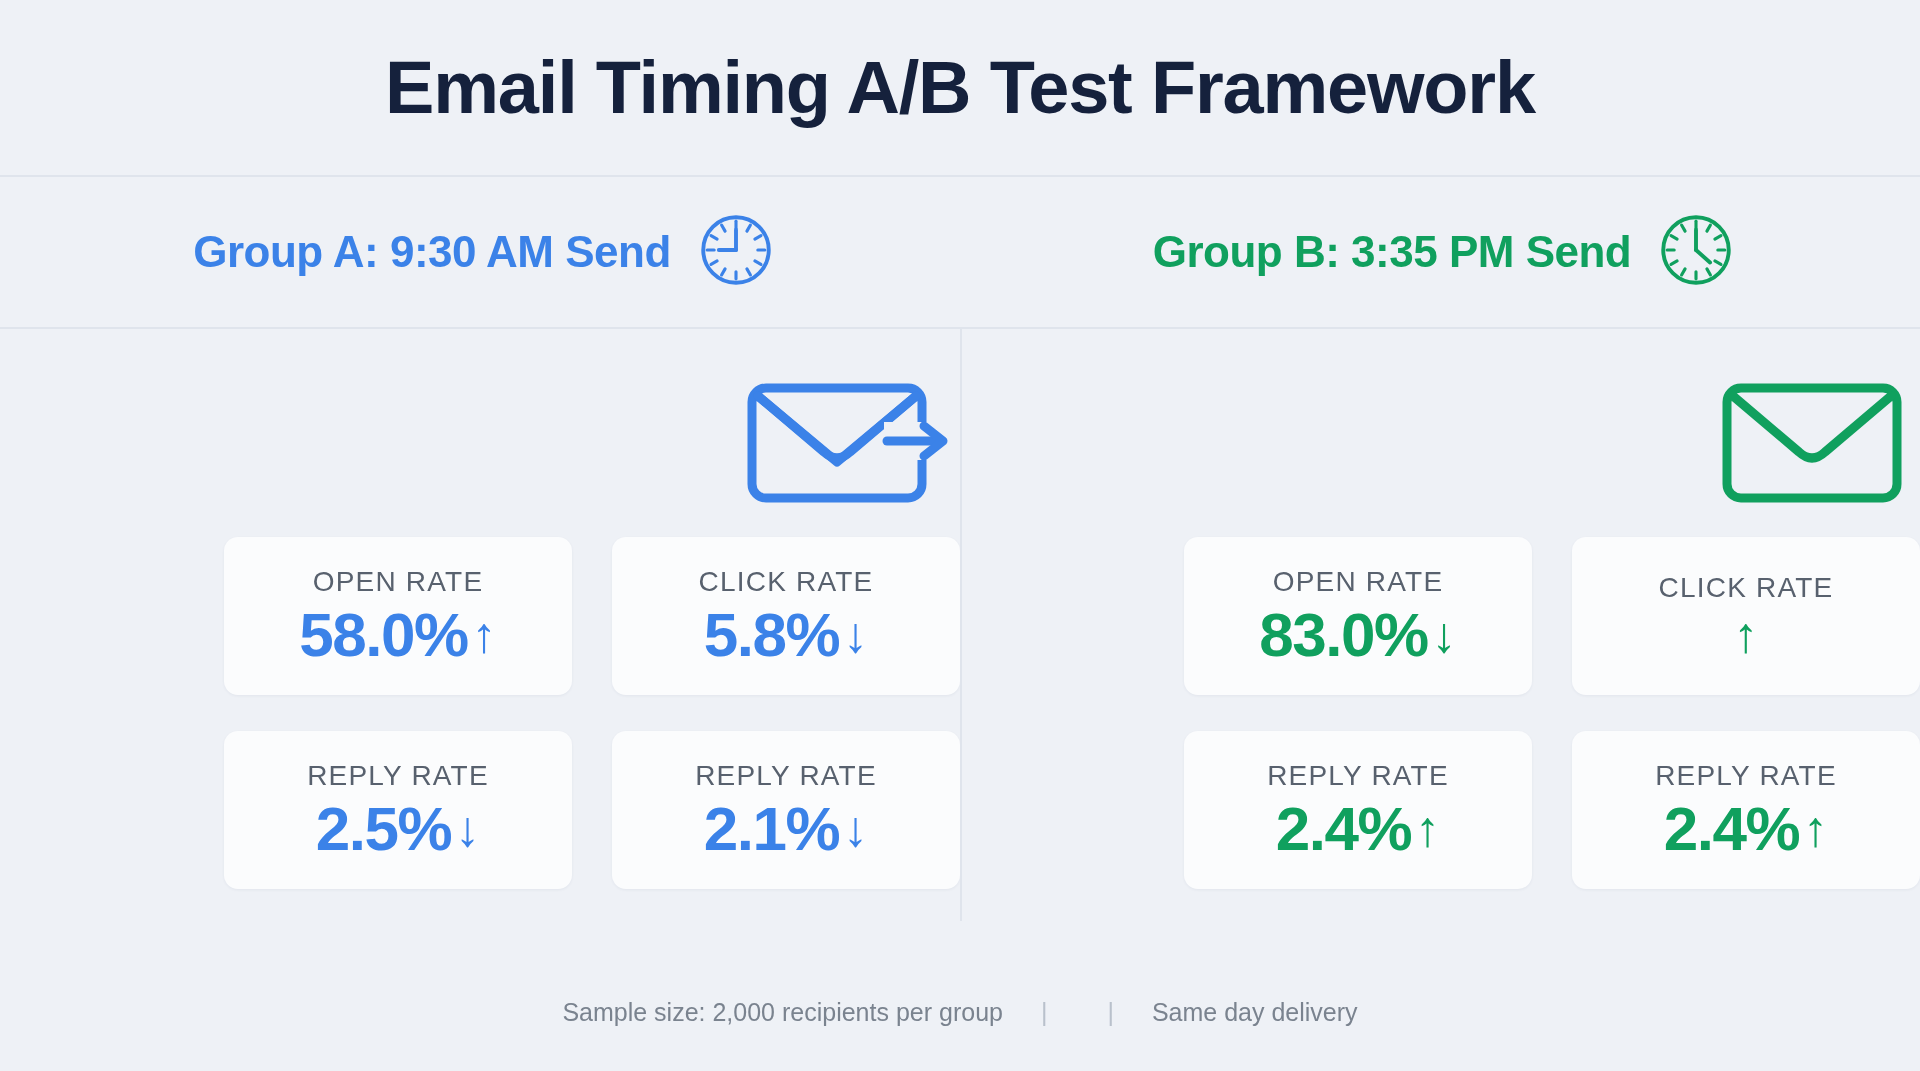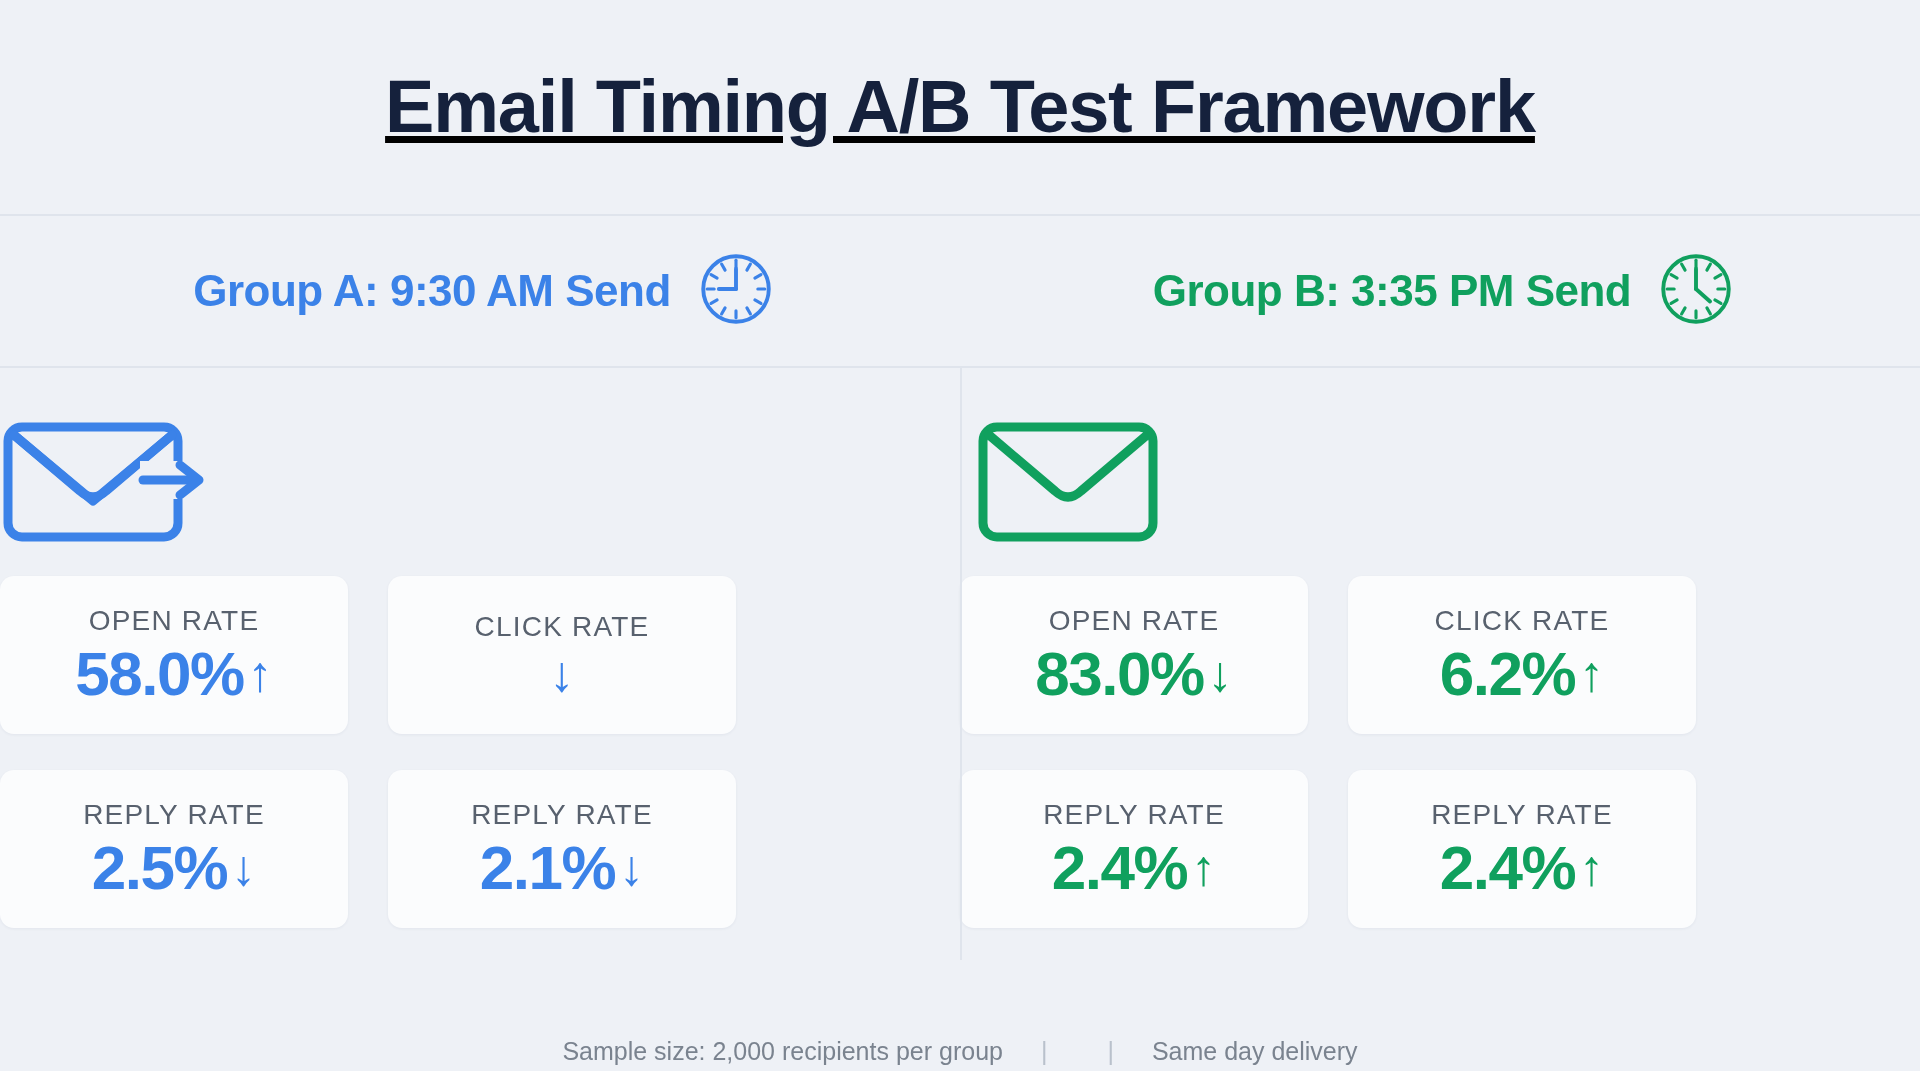--- a/index.html
+++ b/index.html
@@ -15,26 +15,25 @@
 
   .page {
     width: 1920px;
     height: 1071px;
     position: relative;
     background: #eef1f6;
   }
 
   
   .title-band {
-    height: 216px;
+    height: 177px;
     display: flex;
     align-items: center;
     justify-content: center;
     border-bottom: 2px solid #dfe4ec;
-    text-decoration: underline;
   }
   .page-title {
     font-size: 74px;
     font-weight: 700;
     color: #15213c;
     letter-spacing: -1.2px;
     line-height: 1;
     white-space: nowrap;
   }
 
@@ -73,21 +72,21 @@
     left: 960px;
     top: 0;
     width: 2px;
     height: 592px;
     background: #dfe4ec;
   }
   .group-col {
     flex: 1;
     display: flex;
     flex-direction: column;
-    align-items: flex-start;
+    align-items: flex-end;
     padding-top: 30px;
   }
   .envelope-wrap {
     height: 160px;
     display: flex;
     align-items: center;
     justify-content: center;
   }
 
   .cards {
@@ -234,20 +233,21 @@
         <div class="metric-card blue">
           <div class="metric-label">OPEN RATE</div>
           <div class="metric-value-row">
             <span class="metric-value">58.0%</span>
             <span class="metric-arrow">↑</span>
           </div>
         </div>
         <div class="metric-card blue">
           <div class="metric-label">CLICK RATE</div>
           <div class="metric-value-row">
+            <span class="metric-value">5.8%</span>
             <span class="metric-arrow">↓</span>
           </div>
         </div>
         <div class="metric-card blue">
           <div class="metric-label">REPLY RATE</div>
           <div class="metric-value-row">
             <span class="metric-value">2.5%</span>
             <span class="metric-arrow">↓</span>
           </div>
         </div>
@@ -273,21 +273,20 @@
         <div class="metric-card green">
           <div class="metric-label">OPEN RATE</div>
           <div class="metric-value-row">
             <span class="metric-value">83.0%</span>
             <span class="metric-arrow">↓</span>
           </div>
         </div>
         <div class="metric-card green">
           <div class="metric-label">CLICK RATE</div>
           <div class="metric-value-row">
-            <span class="metric-value">6.2%</span>
             <span class="metric-arrow">↑</span>
           </div>
         </div>
         <div class="metric-card green">
           <div class="metric-label">REPLY RATE</div>
           <div class="metric-value-row">
             <span class="metric-value">2.4%</span>
             <span class="metric-arrow">↑</span>
           </div>
         </div>

